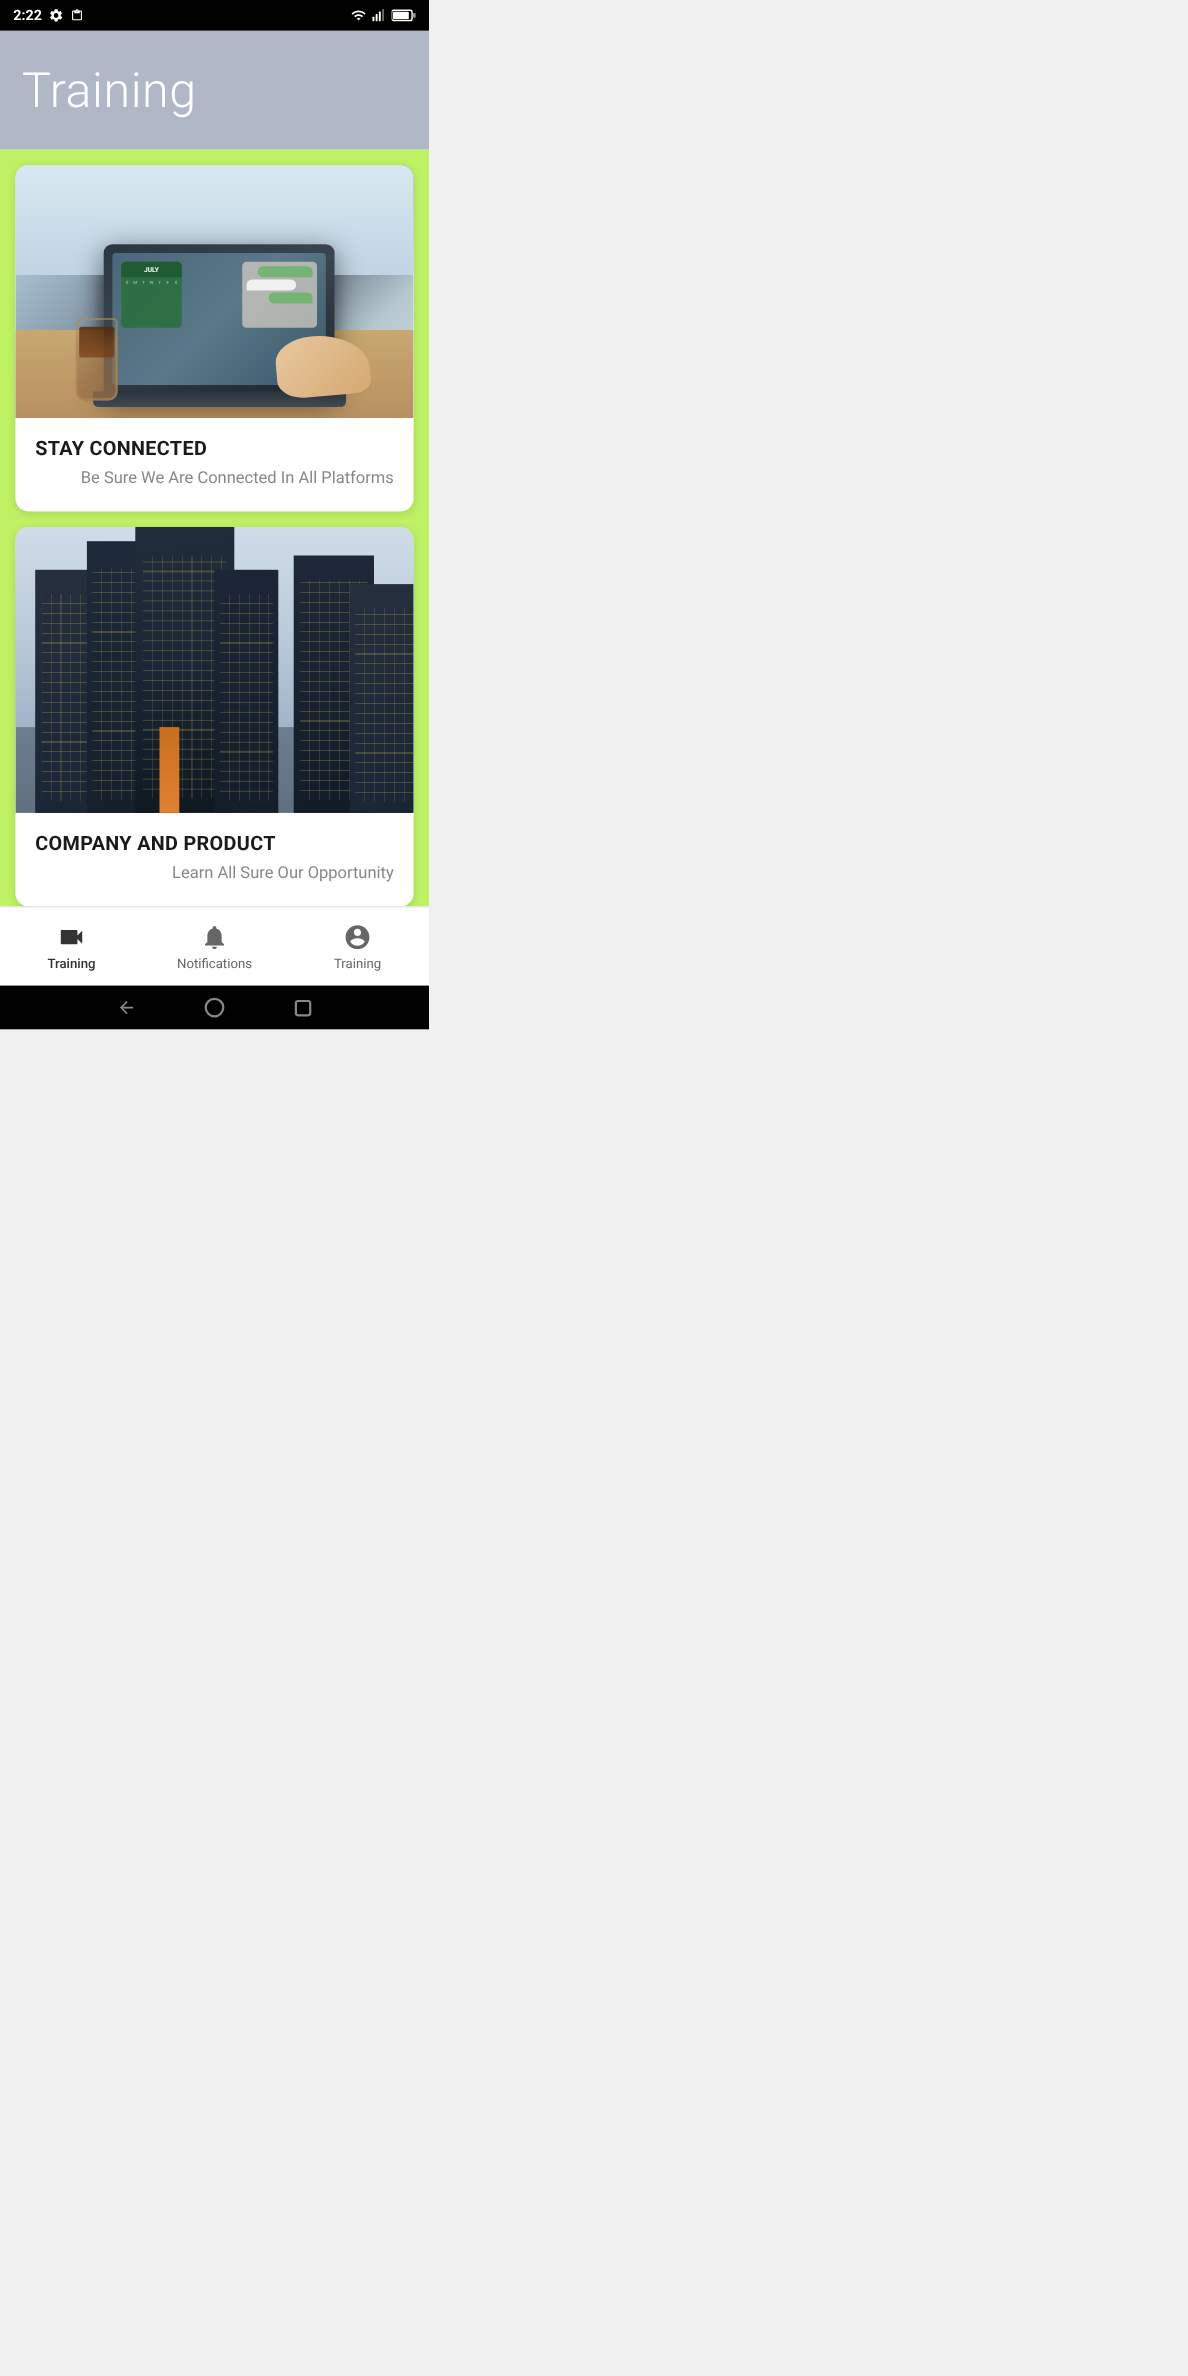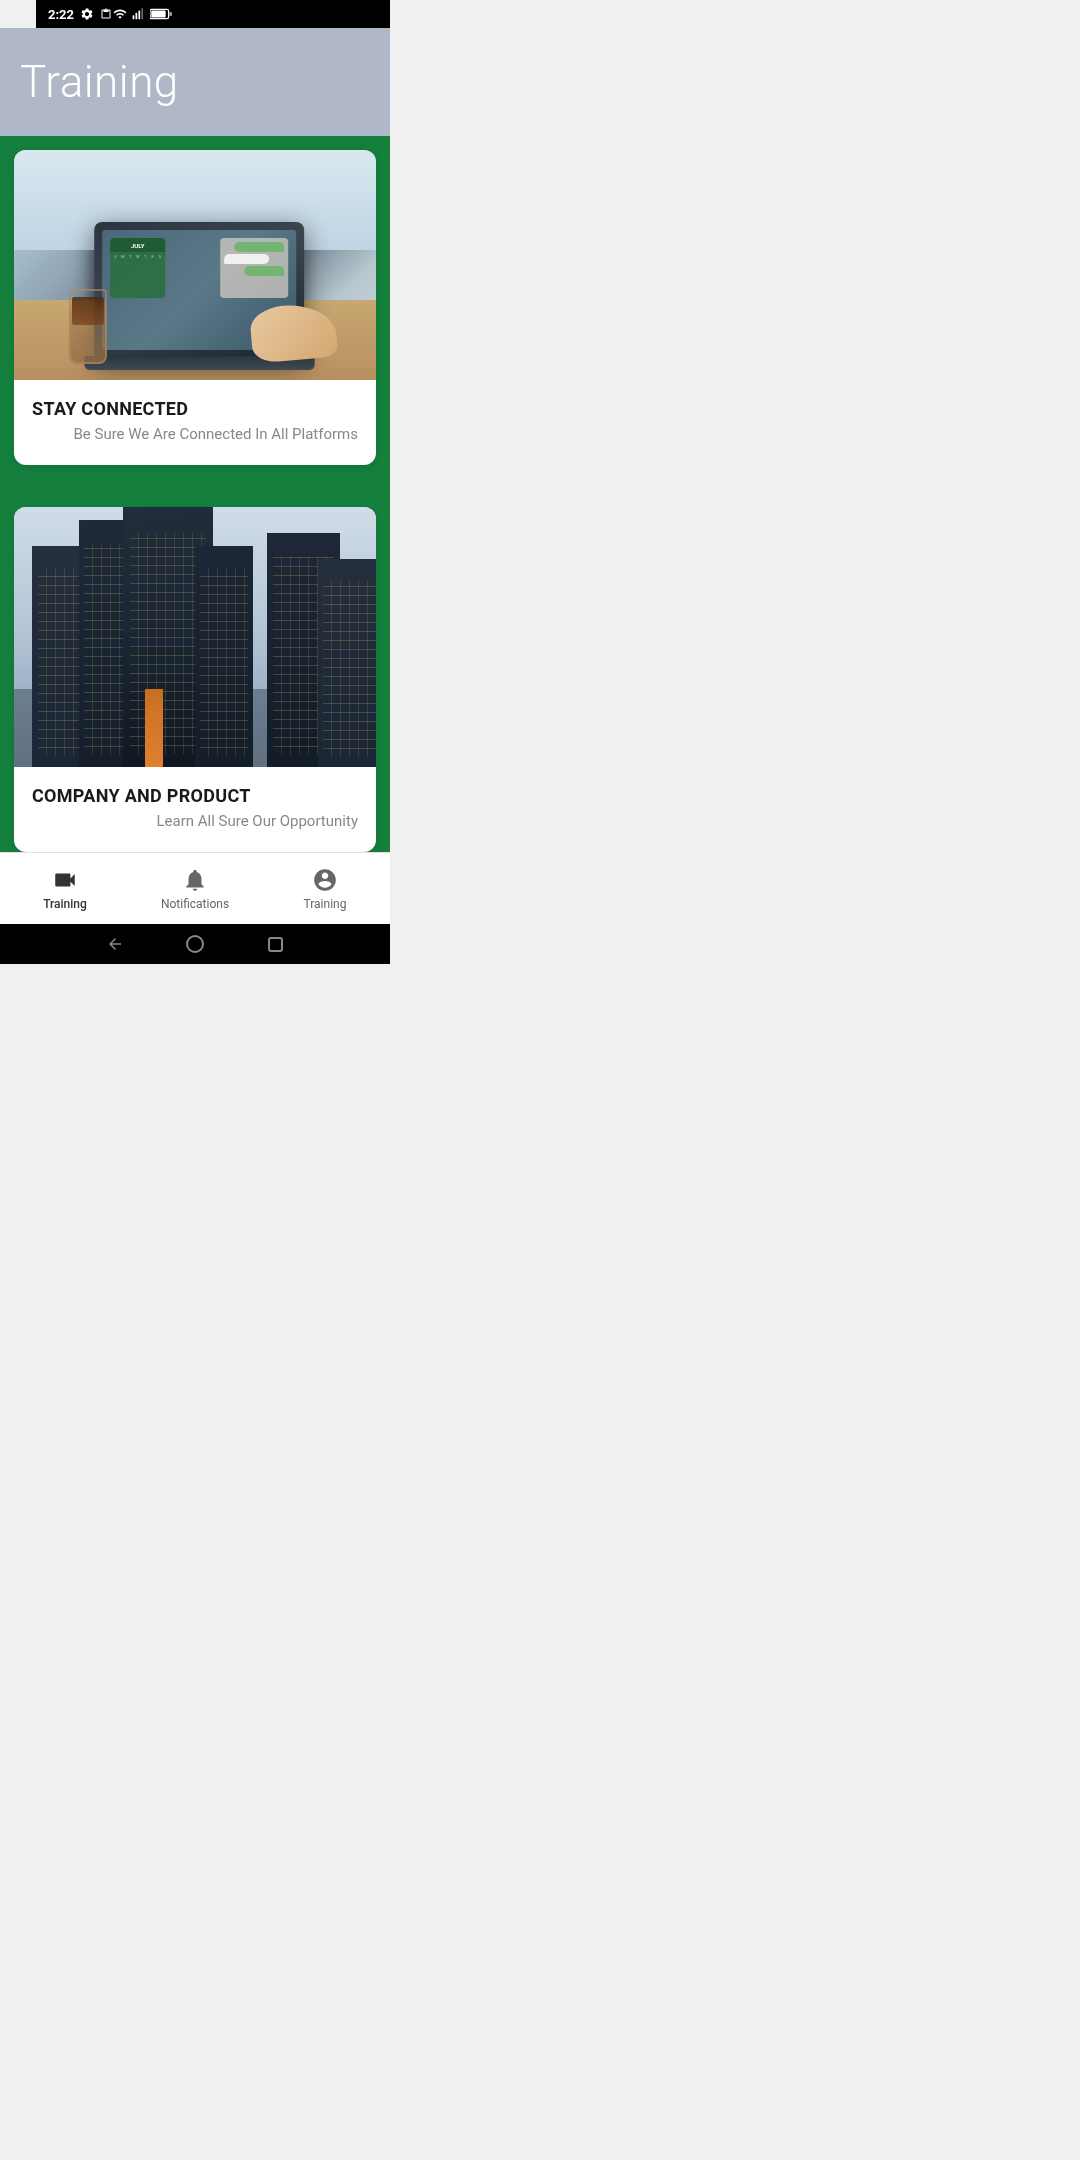--- a/index.html
+++ b/index.html
@@ -15,25 +15,25 @@
       flex-direction: column;
     }
 
     
     .status-bar {
       background: #000;
       color: #fff;
       height: 28px;
       display: flex;
       align-items: center;
+      justify-content: space-between;
       padding: 0 12px;
       font-size: 13px;
       font-weight: bold;
       flex-shrink: 0;
-      margin-left: 36px;
     }
     .status-left { display: flex; align-items: center; gap: 6px; }
     .status-right { display: flex; align-items: center; gap: 4px; }
 
     
     .header {
       background: #b0b8c8;
       padding: 28px 20px 28px 20px;
       flex-shrink: 0;
     }
@@ -41,21 +41,21 @@
       color: #fff;
       font-size: 44px;
       font-weight: 300;
       letter-spacing: 0.5px;
     }
 
     
     .scroll-content {
       flex: 1;
       overflow-y: auto;
-      background: #15803d;
+      background: #bef264;
       padding: 14px 14px 0 14px;
       display: flex;
       flex-direction: column;
       gap: 14px;
     }
 
     
     .card {
       background: #fff;
       border-radius: 12px;
@@ -248,21 +248,20 @@
       height: 20px;
       display: flex;
       align-items: center;
       justify-content: center;
       color: #888;
     }
 
     
     .card-partial {
       margin-bottom: 0;
-      margin-top: 28px;
     }
   </style>
 </head>
 <body>
 
 <div class="status-bar">
   <div class="status-left">
     <span>2:22</span>
 
     <svg width="14" height="14" viewBox="0 0 24 24" fill="white">

